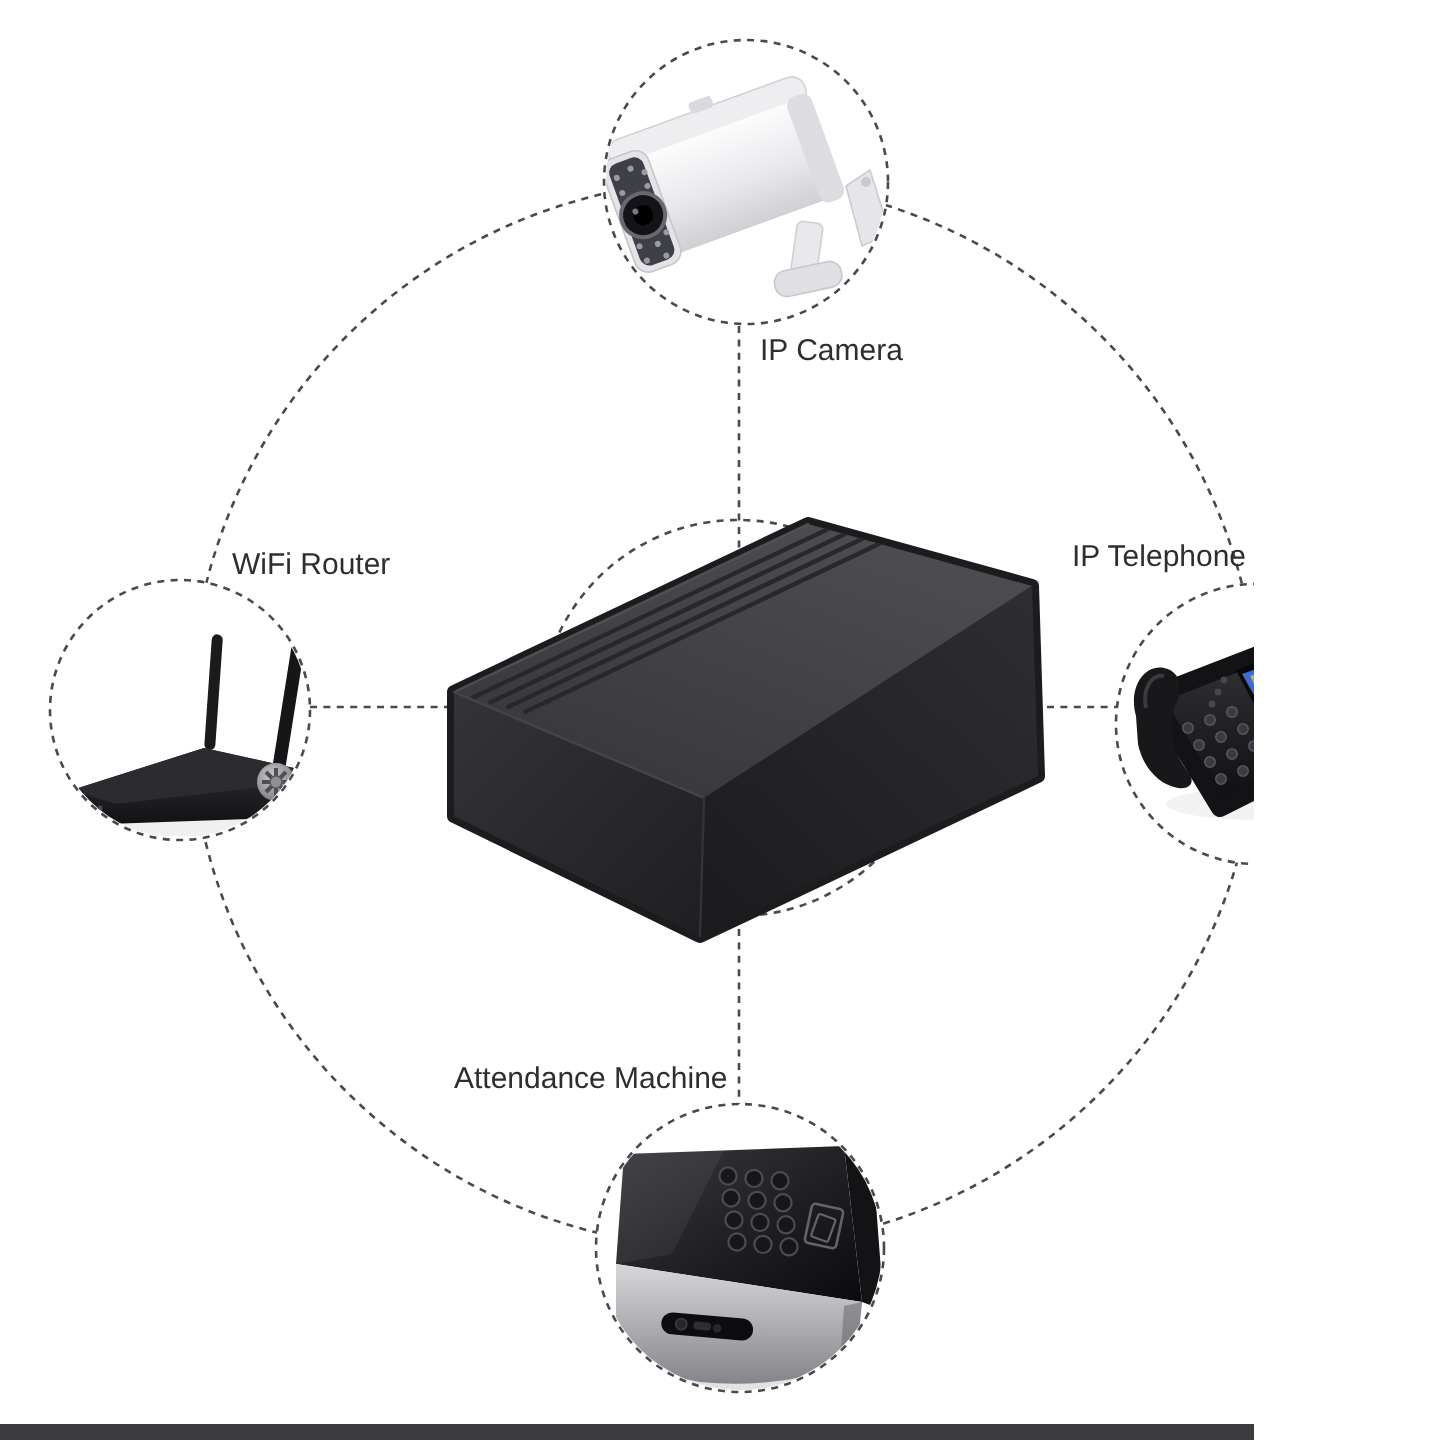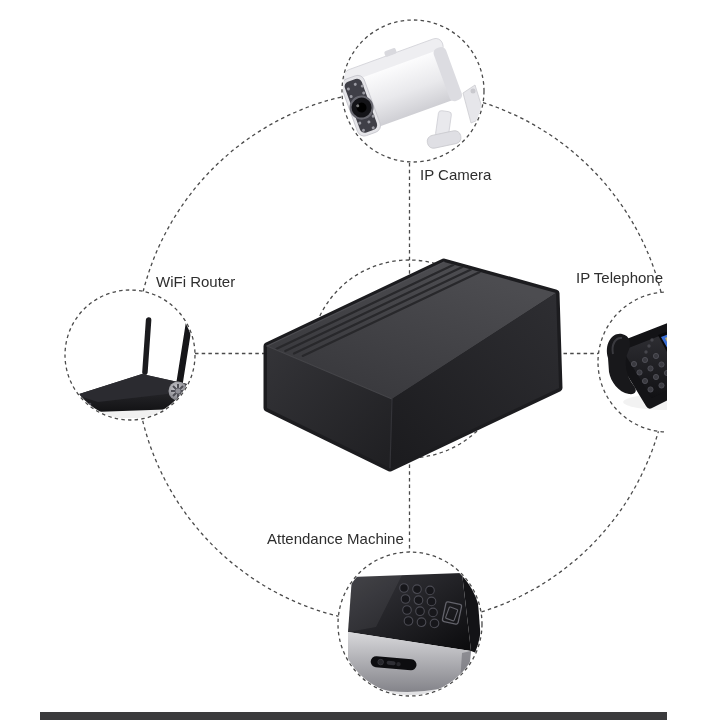--- a/index.html
+++ b/index.html
@@ -1,17 +1,17 @@
 <!DOCTYPE html>
 <html><head>
 <meta charset="utf-8">
 <style>
   html,body{margin:0;padding:0;background:#ffffff;}
   .stage{position:relative;width:627px;height:720px;background:#ffffff;overflow:hidden;
-         font-family:"Liberation Sans",sans-serif;margin-left:40px;}
+         font-family:"Liberation Sans",sans-serif;}
   svg text{font-family:"Liberation Sans",sans-serif;font-size:15px;fill:#2e2e2e;}
   .dashed{fill:none;stroke:#4a4a4a;stroke-width:1.3;stroke-dasharray:3.5 3.2;}
   .nodecircle{fill:#ffffff;stroke:#4a4a4a;stroke-width:1.3;stroke-dasharray:3.5 3.2;}
 </style>
 </head>
 <body>
 
 <div class="stage">
 <svg width="719" height="720" viewBox="0 0 719 720" xmlns="http://www.w3.org/2000/svg">
   <defs>

